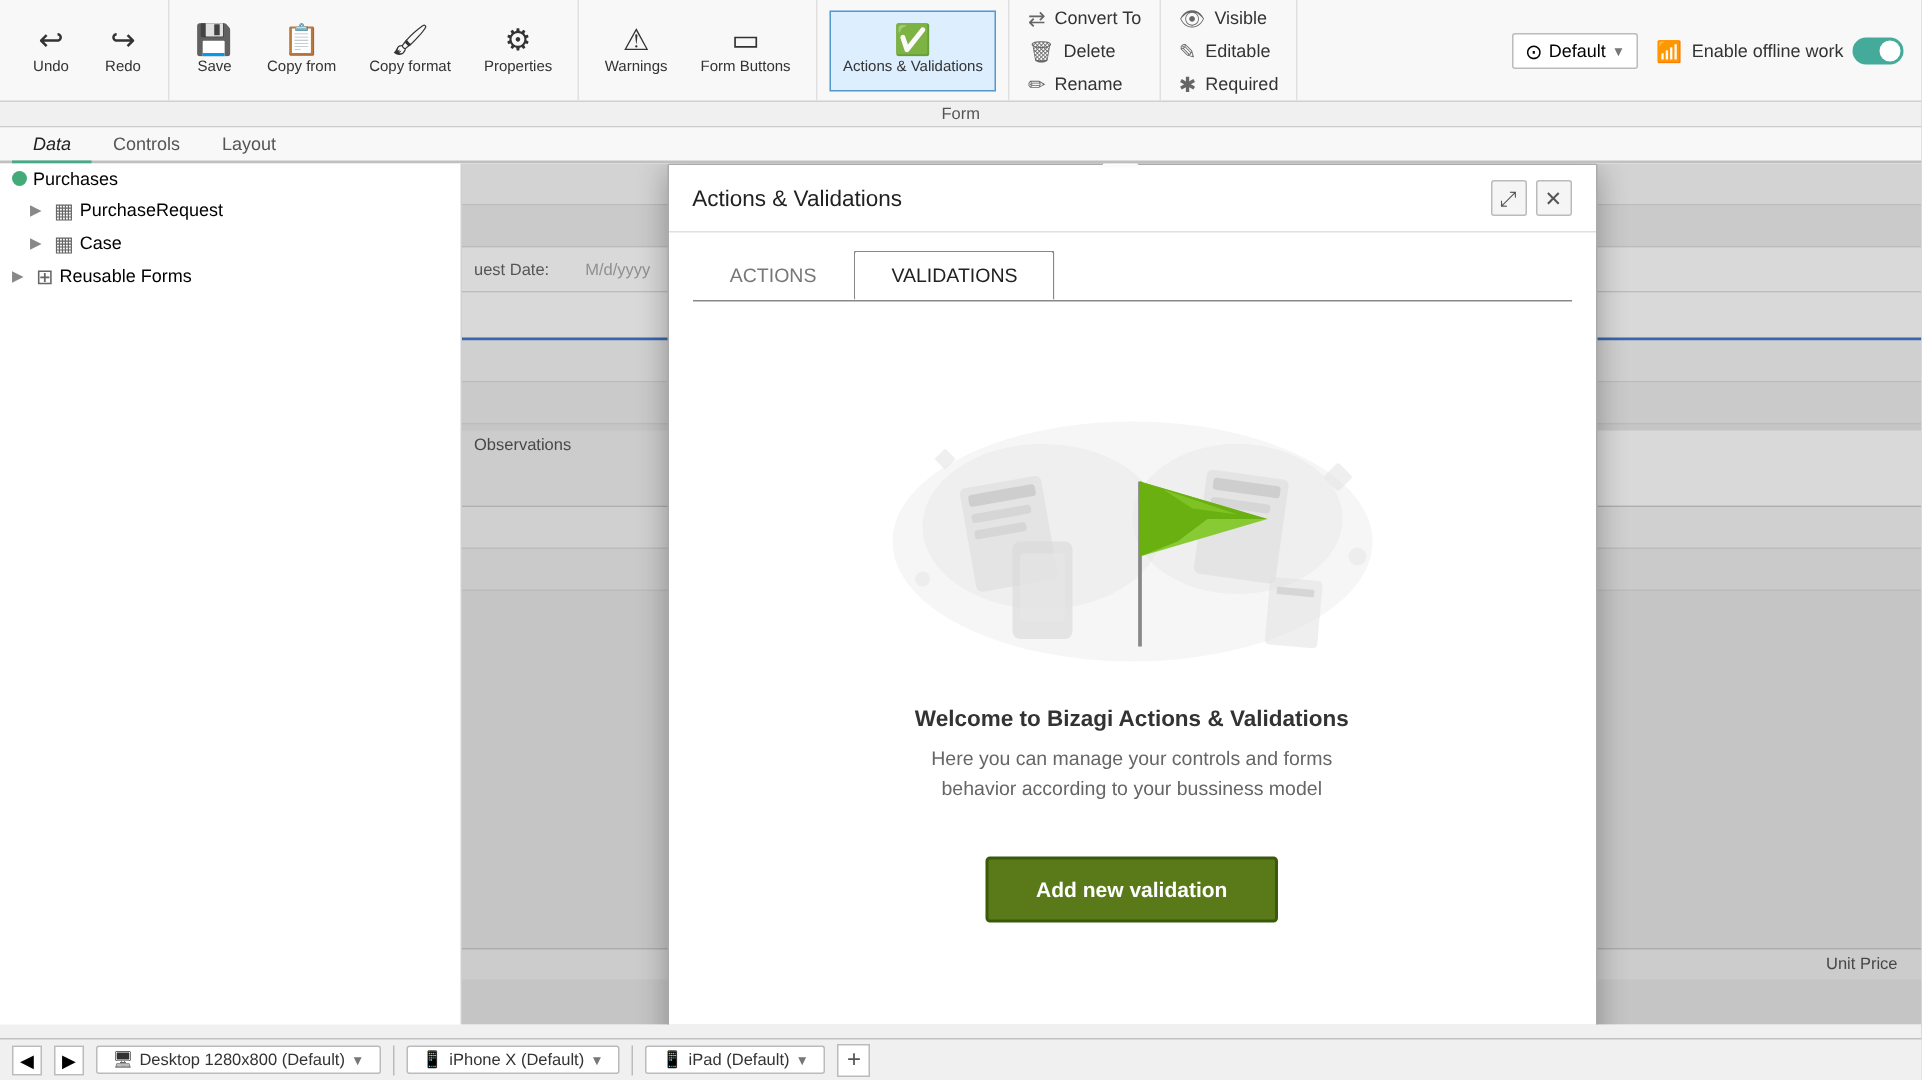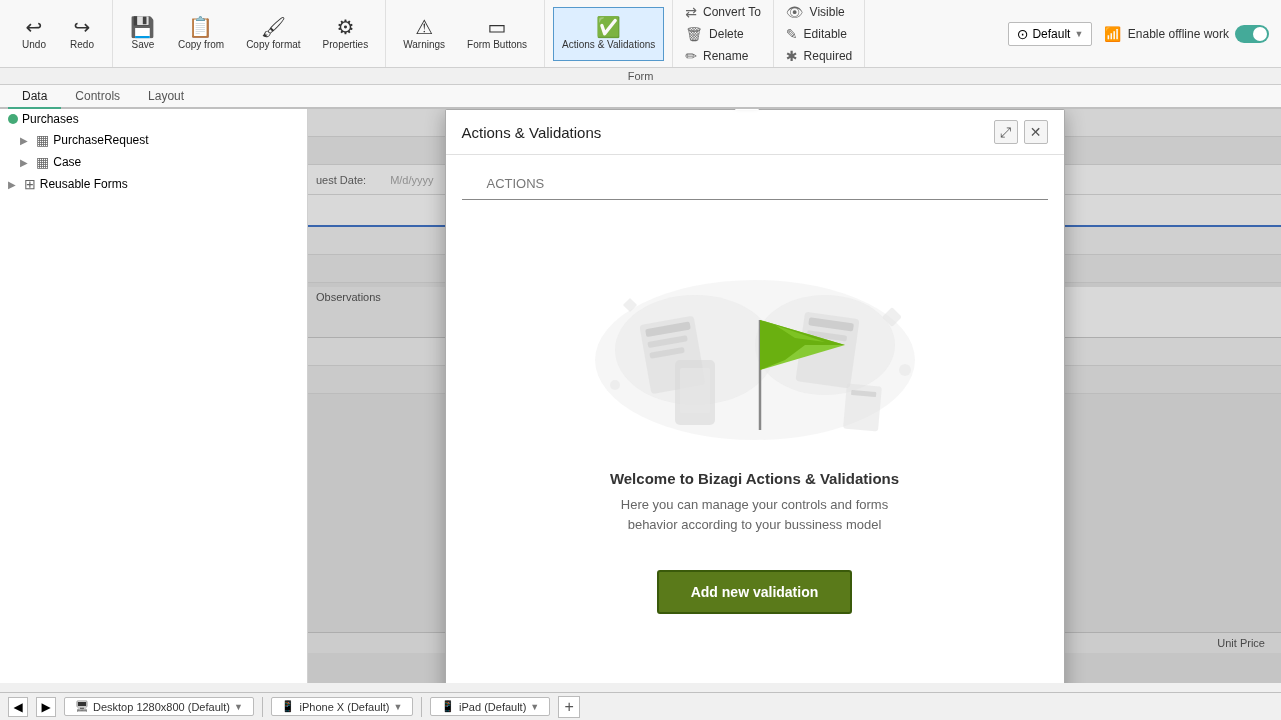--- a/index.html
+++ b/index.html
@@ -58,21 +58,21 @@
       padding-left: 8px;
     }
     .top-tab {
       padding: 4px 14px;
       font-size: 12px;
       cursor: pointer;
       border-bottom: 2px solid transparent;
       margin-bottom: -2px;
       color: #555;
     }
-    .top-tab.active { border-bottom: 2px solid #4a8; color: #222; font-weight: 500; }
+    .top-tab.active { border-bottom: 2px solid #4a8; color: #222; font-weight: 500; font-style: italic; }
 
     
     .main-layout {
       display: flex;
       height: calc(720px - 68px - 22px - 28px - 28px);
     }
 
     
     .sidebar {
       width: 308px;
@@ -540,20 +540,23 @@
             <div class="modal-btn">
               <span>✕</span>
             </div>
           </div>
         </div>
 
         <div class="modal-tabs">
           <div class="modal-tab">
             <span>ACTIONS</span>
           </div>
+          <div class="modal-tab active">
+            <span>VALIDATIONS</span>
+          </div>
         </div>
         <div class="modal-tab-line"></div>
 
         <div class="modal-body">
 
           <div class="welcome-illustration">
             <svg class="illus-svg" viewBox="0 0 340 220">
 
               <ellipse cx="170" cy="130" rx="160" ry="80" fill="#f0f0f0" opacity="0.6"></ellipse>
               <ellipse cx="110" cy="120" rx="80" ry="55" fill="#e8e8e8" opacity="0.5"></ellipse>

